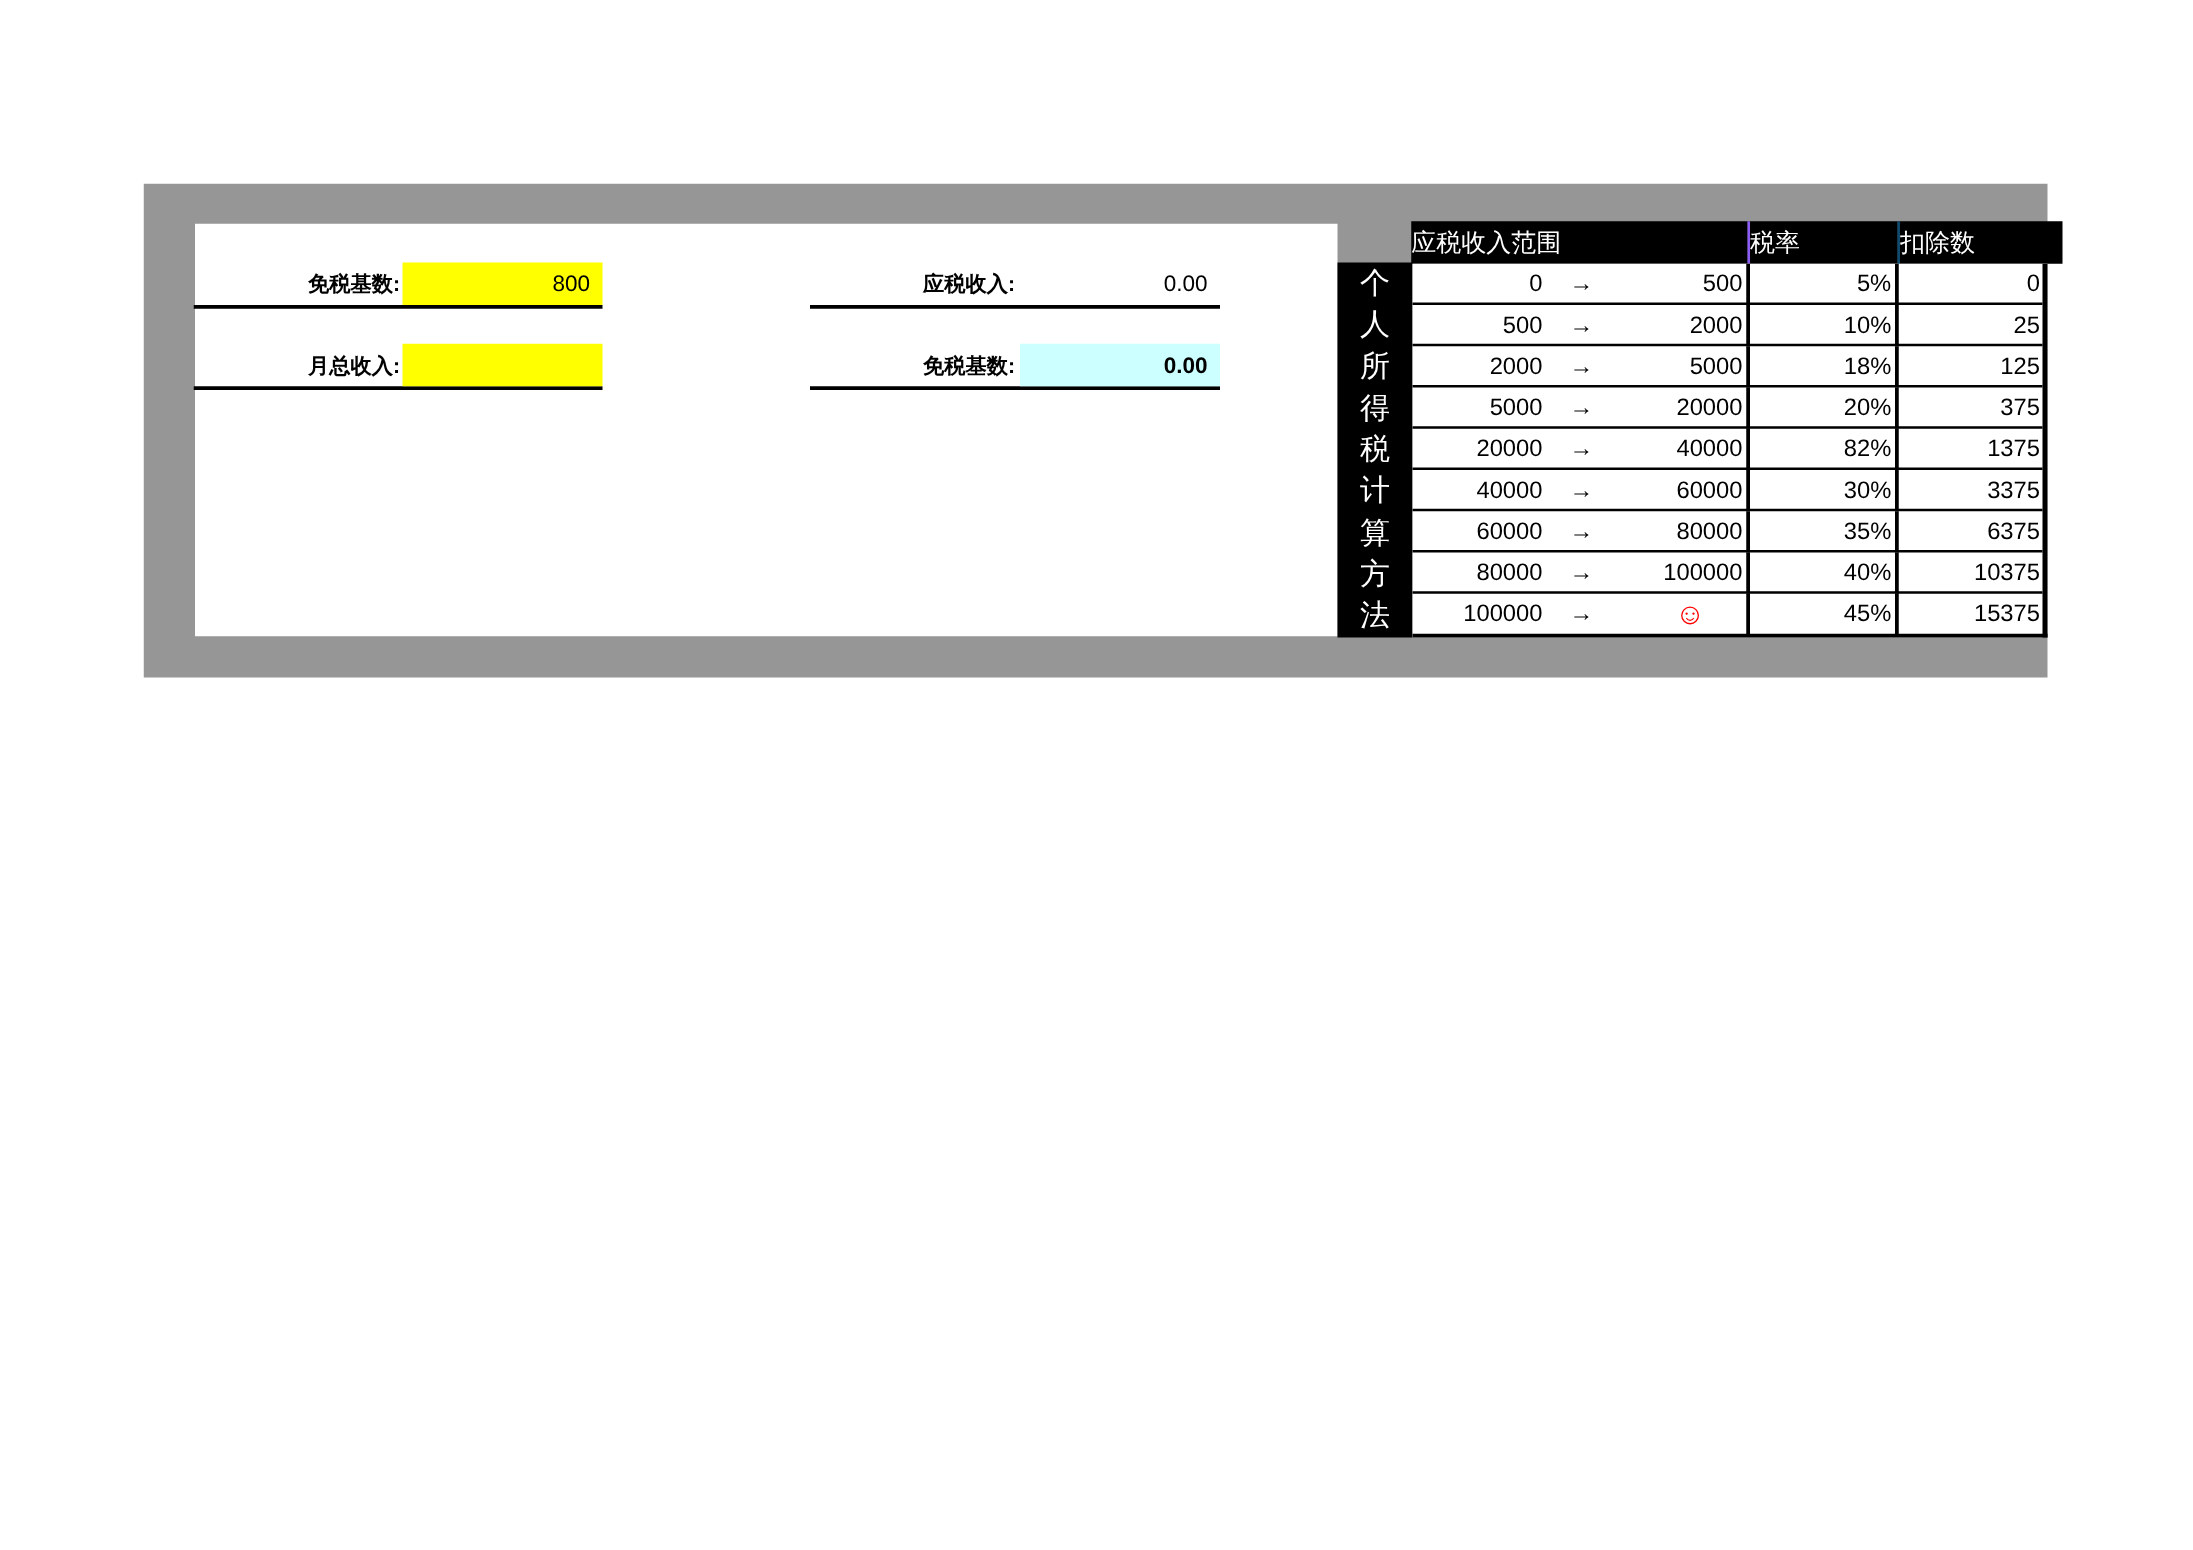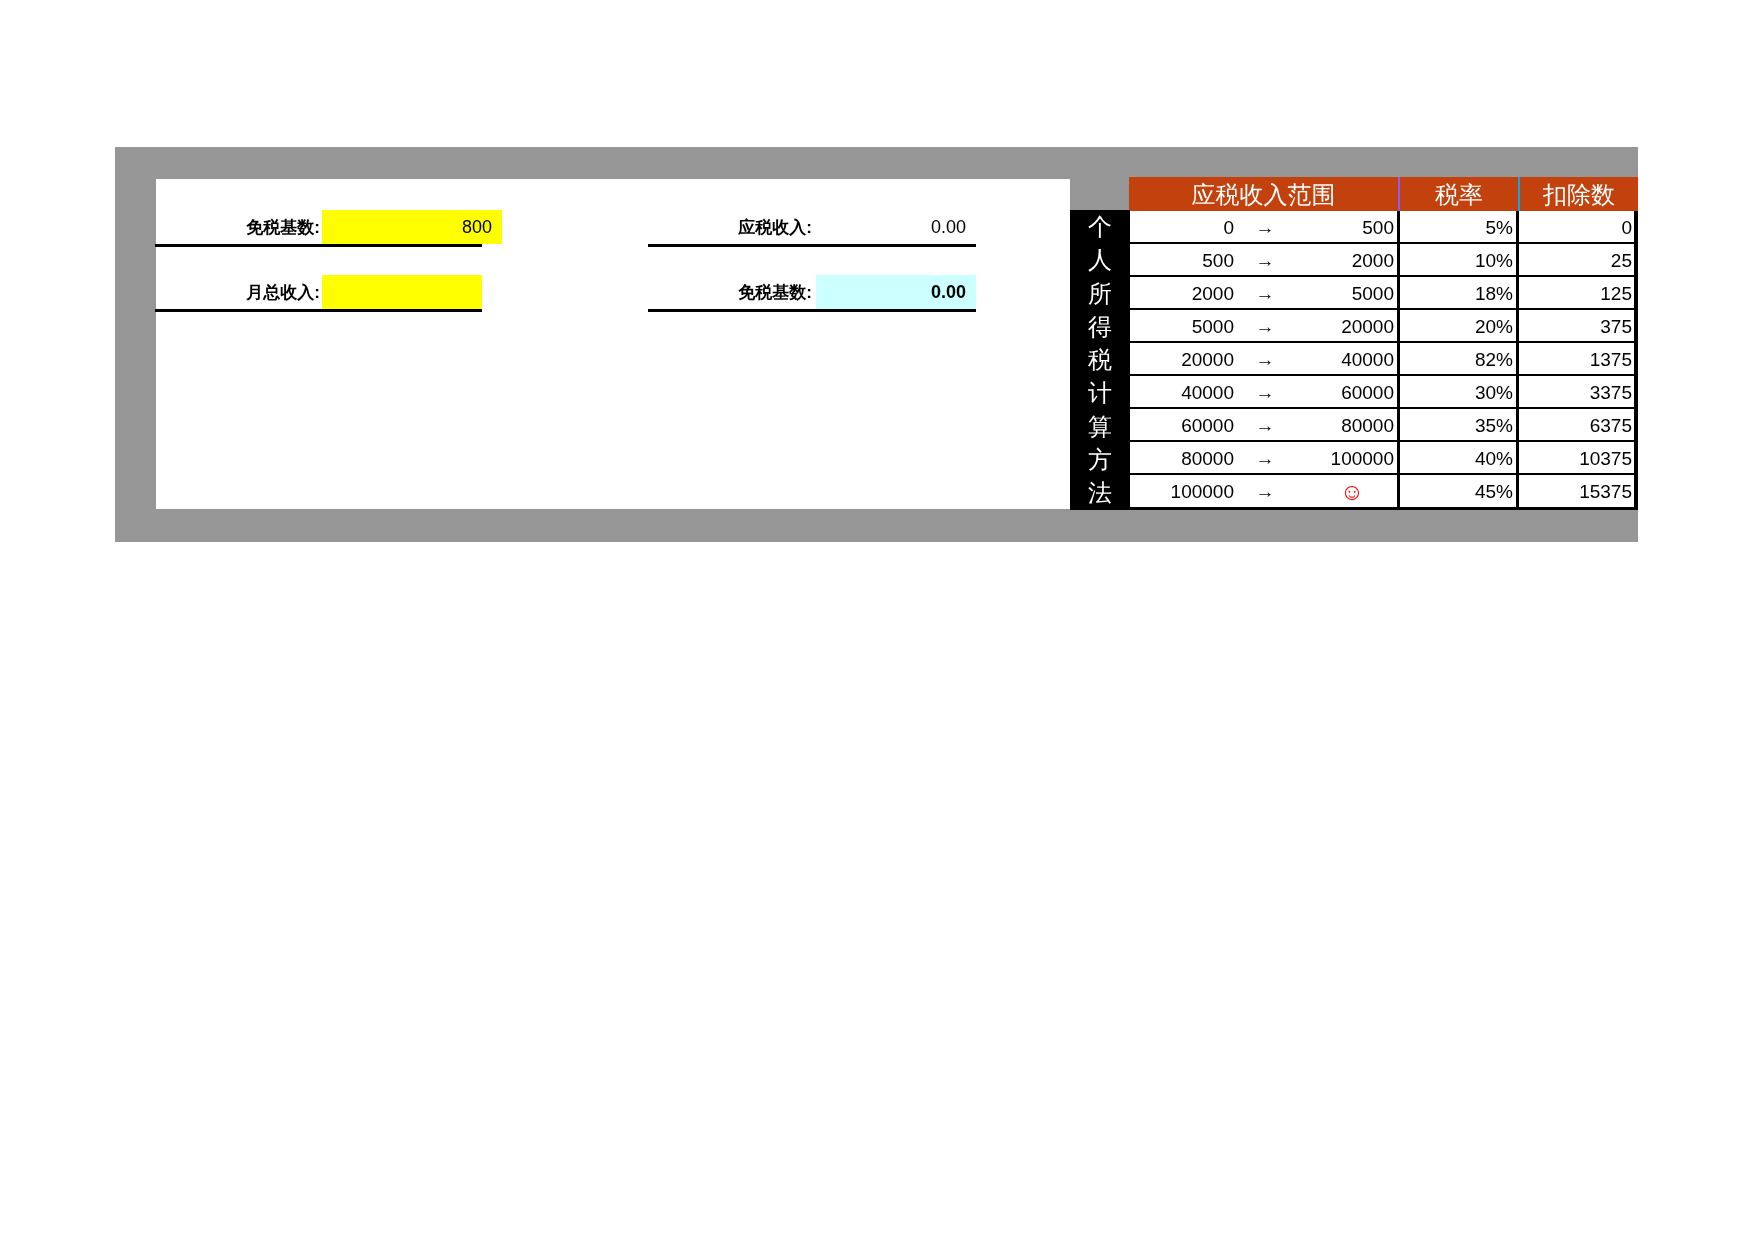--- a/index.html
+++ b/index.html
@@ -9,21 +9,21 @@
   }
   .frame { position: absolute; left: 115px; top: 147px; width: 1523px; height: 395px; background: #969696; }
   .inner { position: absolute; left: 156px; top: 179px; width: 914px; height: 330px; background: #ffffff; }
 
   .field { position: absolute; height: 34px; border-bottom: 3px solid #000; }
   .field .lbl { position: absolute; top: 2px; font-size: 17px; font-weight: bold; line-height: 32px; text-align: right; white-space: nowrap; }
   .field .val { position: absolute; top: 0; height: 34px; line-height: 34px; text-align: right; font-size: 18px; padding-right: 10px; box-sizing: border-box; }
   .yellow { background: #ffff00; }
   .cyan { background: #ccffff; font-weight: bold; }
 
-  .hdr { position: absolute; top: 177px; height: 34px; background: #c2410c; color: #fff; font-size: 24px; line-height: 36px; text-align: center; }
+  .hdr { position: absolute; top: 177px; height: 34px; background: #000000; color: #fff; font-size: 20px; line-height: 36px; }
   .vcol { position: absolute; left: 1070px; top: 210px; width: 60px; height: 300px; background: #000; color: #fff; }
   .vcol span { display: block; text-align: center; font-size: 24px; line-height: 33.3px; }
 
   .tbl { position: absolute; left: 1130px; top: 211px; width: 508px; background: #fff; border-right: 4px solid #000; border-bottom: 3px solid #000; box-sizing: border-box; }
   .row { position: relative; height: 33px; border-bottom: 2px solid #000; box-sizing: border-box; font-size: 19px; }
   .row:last-child { border-bottom: none; height: 32px; }
   .row .c { position: absolute; top: 0; line-height: 33px; white-space: nowrap; }
   .c.from { left: 0; width: 104px; text-align: right; }
   .c.arrow { left: 122px; width: 26px; text-align: center; font-weight: bold; }
   .c.to { left: 150px; width: 114px; text-align: right; }
@@ -33,39 +33,39 @@
   .smiley { color: #ff0000; font-size: 24px; }
 </style>
 </head>
 <body>
 
 <div class="frame"></div>
 <div class="inner"></div>
 
 <div class="field" style="left:155px; top:210px; width:327px;">
   <span class="lbl" style="right:162px;">免税基数:</span>
-  <div class="val yellow" style="left:167px; width:180px;">800</div>
+  <div class="val yellow" style="left:167px; width:160px;">800</div>
 </div>
 <div class="field" style="left:155px; top:275px; width:327px;">
   <span class="lbl" style="right:162px;text-align:center;">月总收入:</span>
   <div class="val yellow" style="left:167px; width:160px;"></div>
 </div>
 
 <div class="field" style="left:648px; top:210px; width:328px;">
   <span class="lbl" style="right:164px;">应税收入:</span>
   <div class="val" style="left:168px; width:160px;">0.00</div>
 </div>
 <div class="field" style="left:648px; top:275px; width:328px;">
   <span class="lbl" style="right:164px;">免税基数:</span>
   <div class="val cyan" style="left:168px; width:160px;">0.00</div>
 </div>
 
 <div class="hdr" style="left:1129px; width:269px;">应税收入范围</div>
 <div class="hdr" style="left:1398px; width:120px; border-left:2px solid #8b5cf6; box-sizing:border-box;">税率</div>
-<div class="hdr" style="left:1518px; width:120px; border-left:2px solid #0ea5e9; box-sizing:border-box;">扣除数</div>
+<div class="hdr" style="left:1518px; width:132px; border-left:2px solid #0c4a6e; box-sizing:border-box;">扣除数</div>
 
 <div class="vcol">
   <span>个</span>
   <span>人</span>
   <span>所</span>
   <span>得</span>
   <span>税</span>
   <span>计</span>
   <span>算</span>
   <span>方</span>

